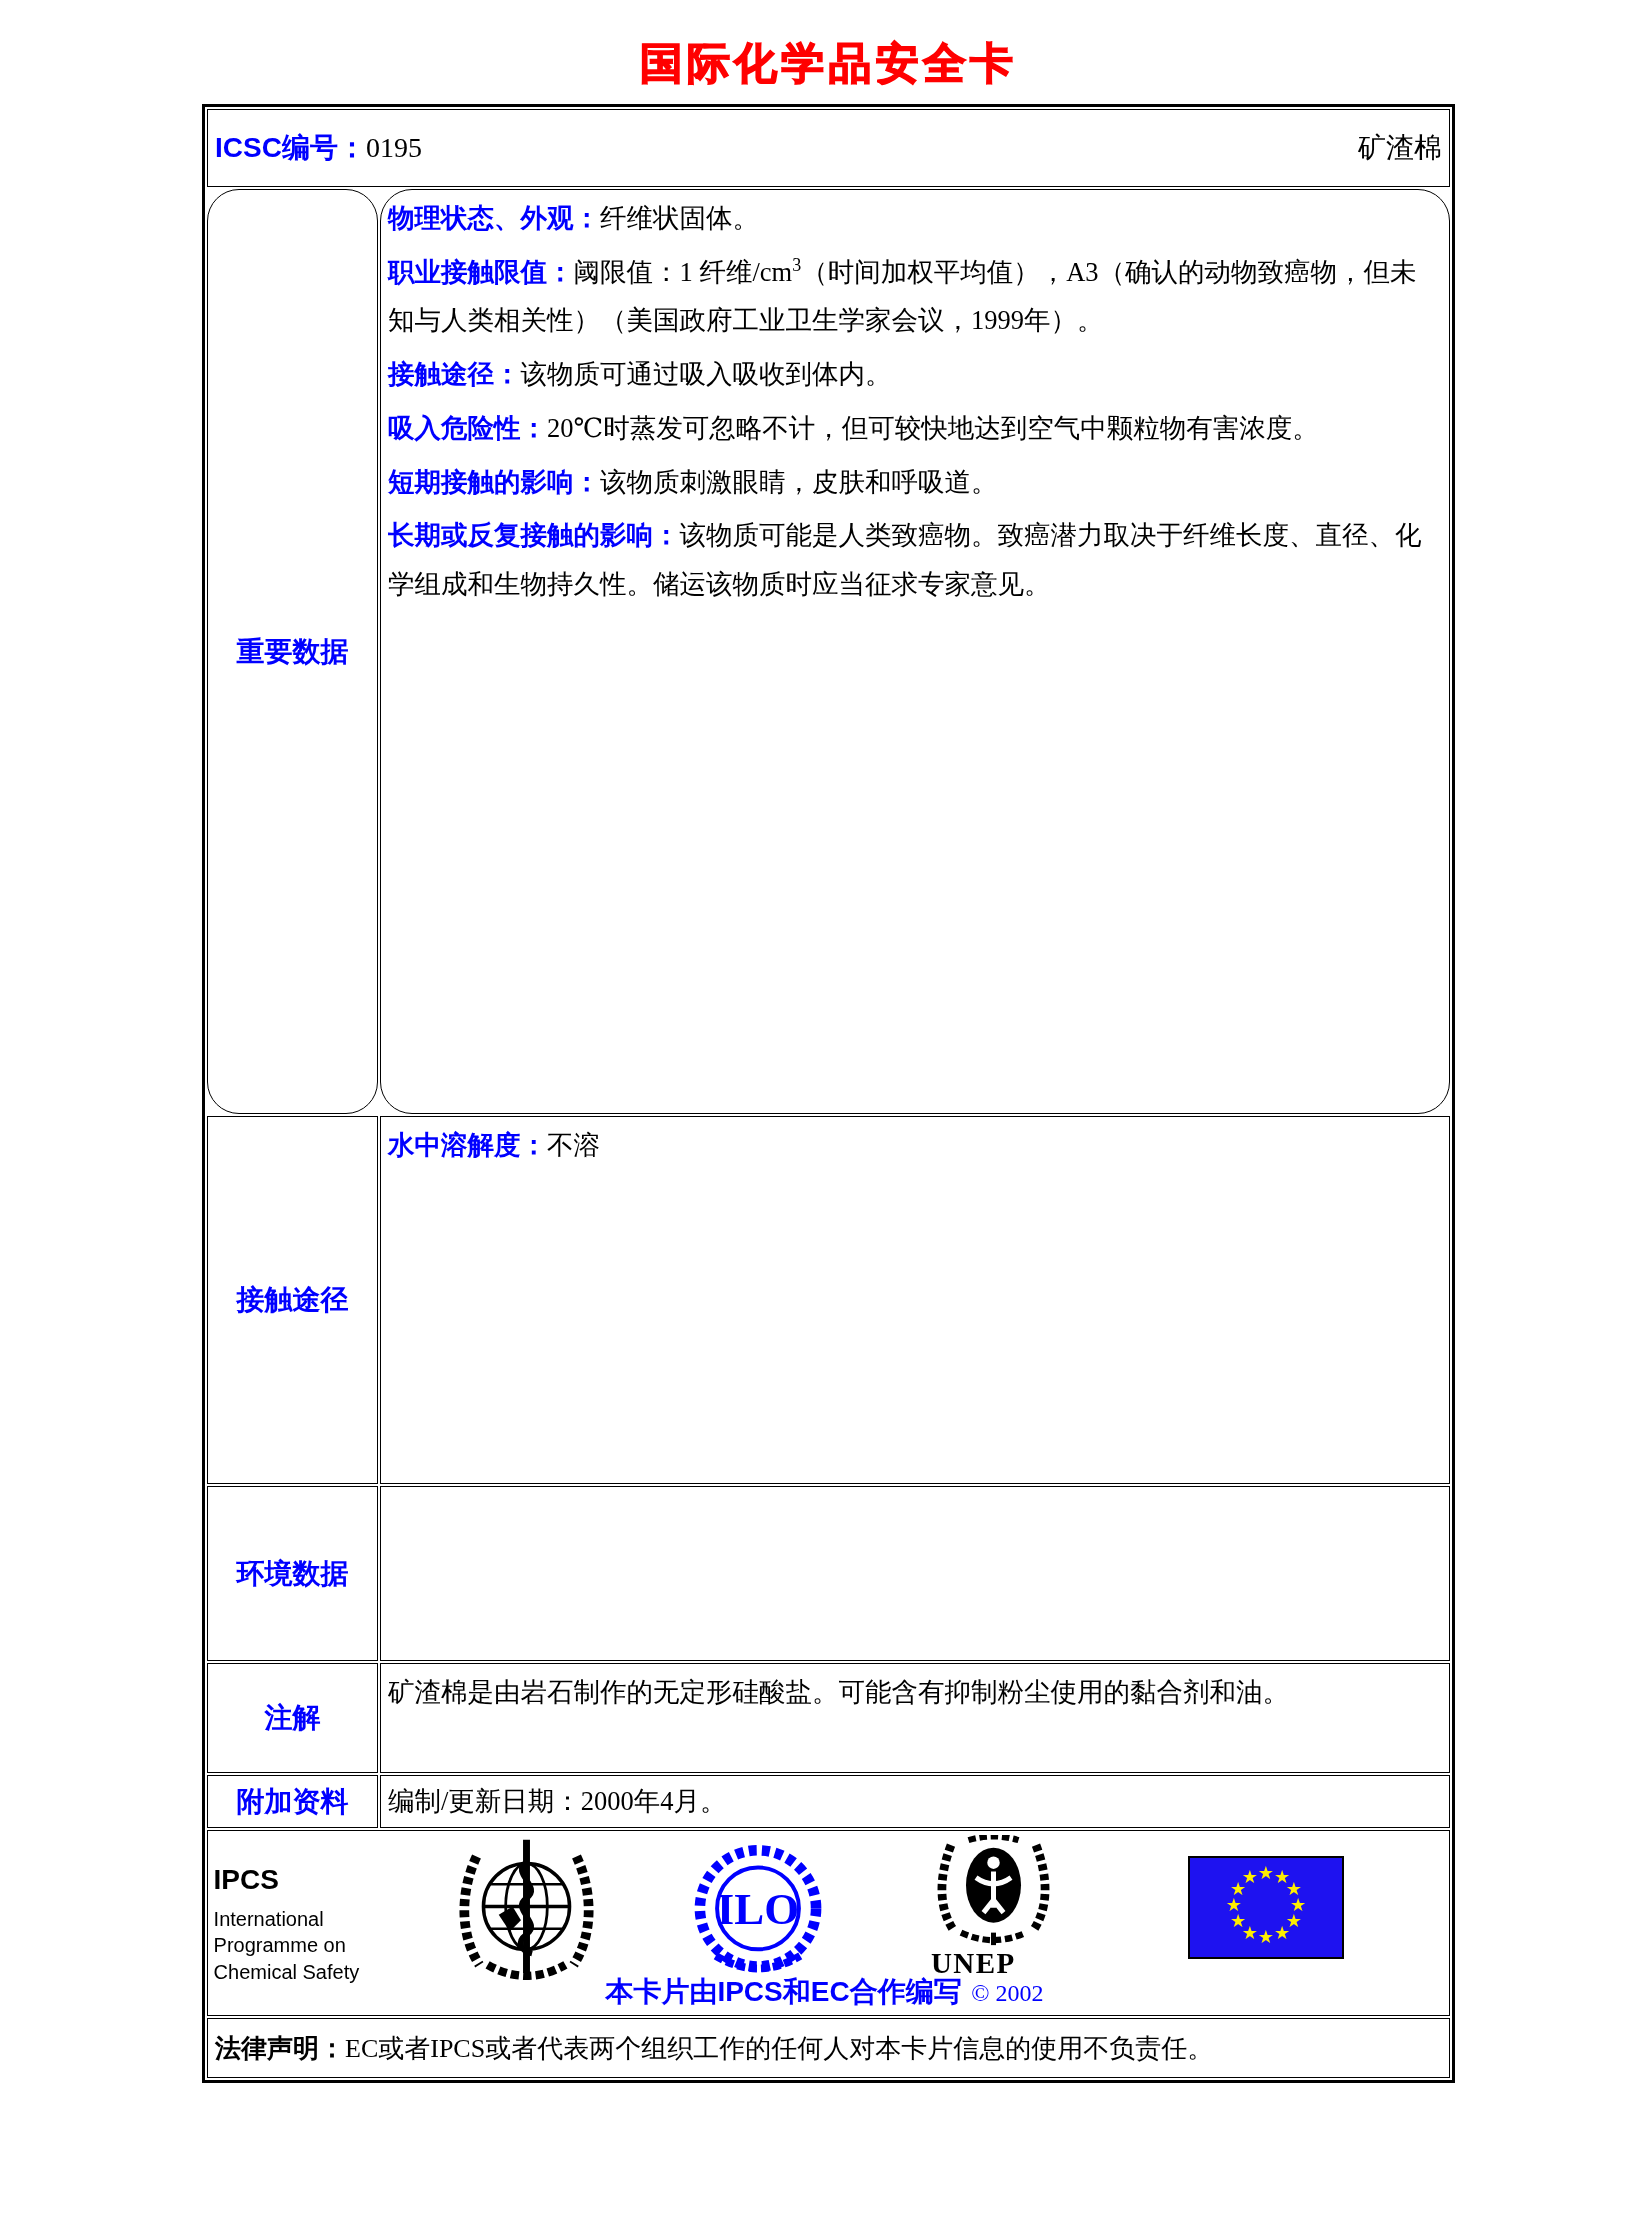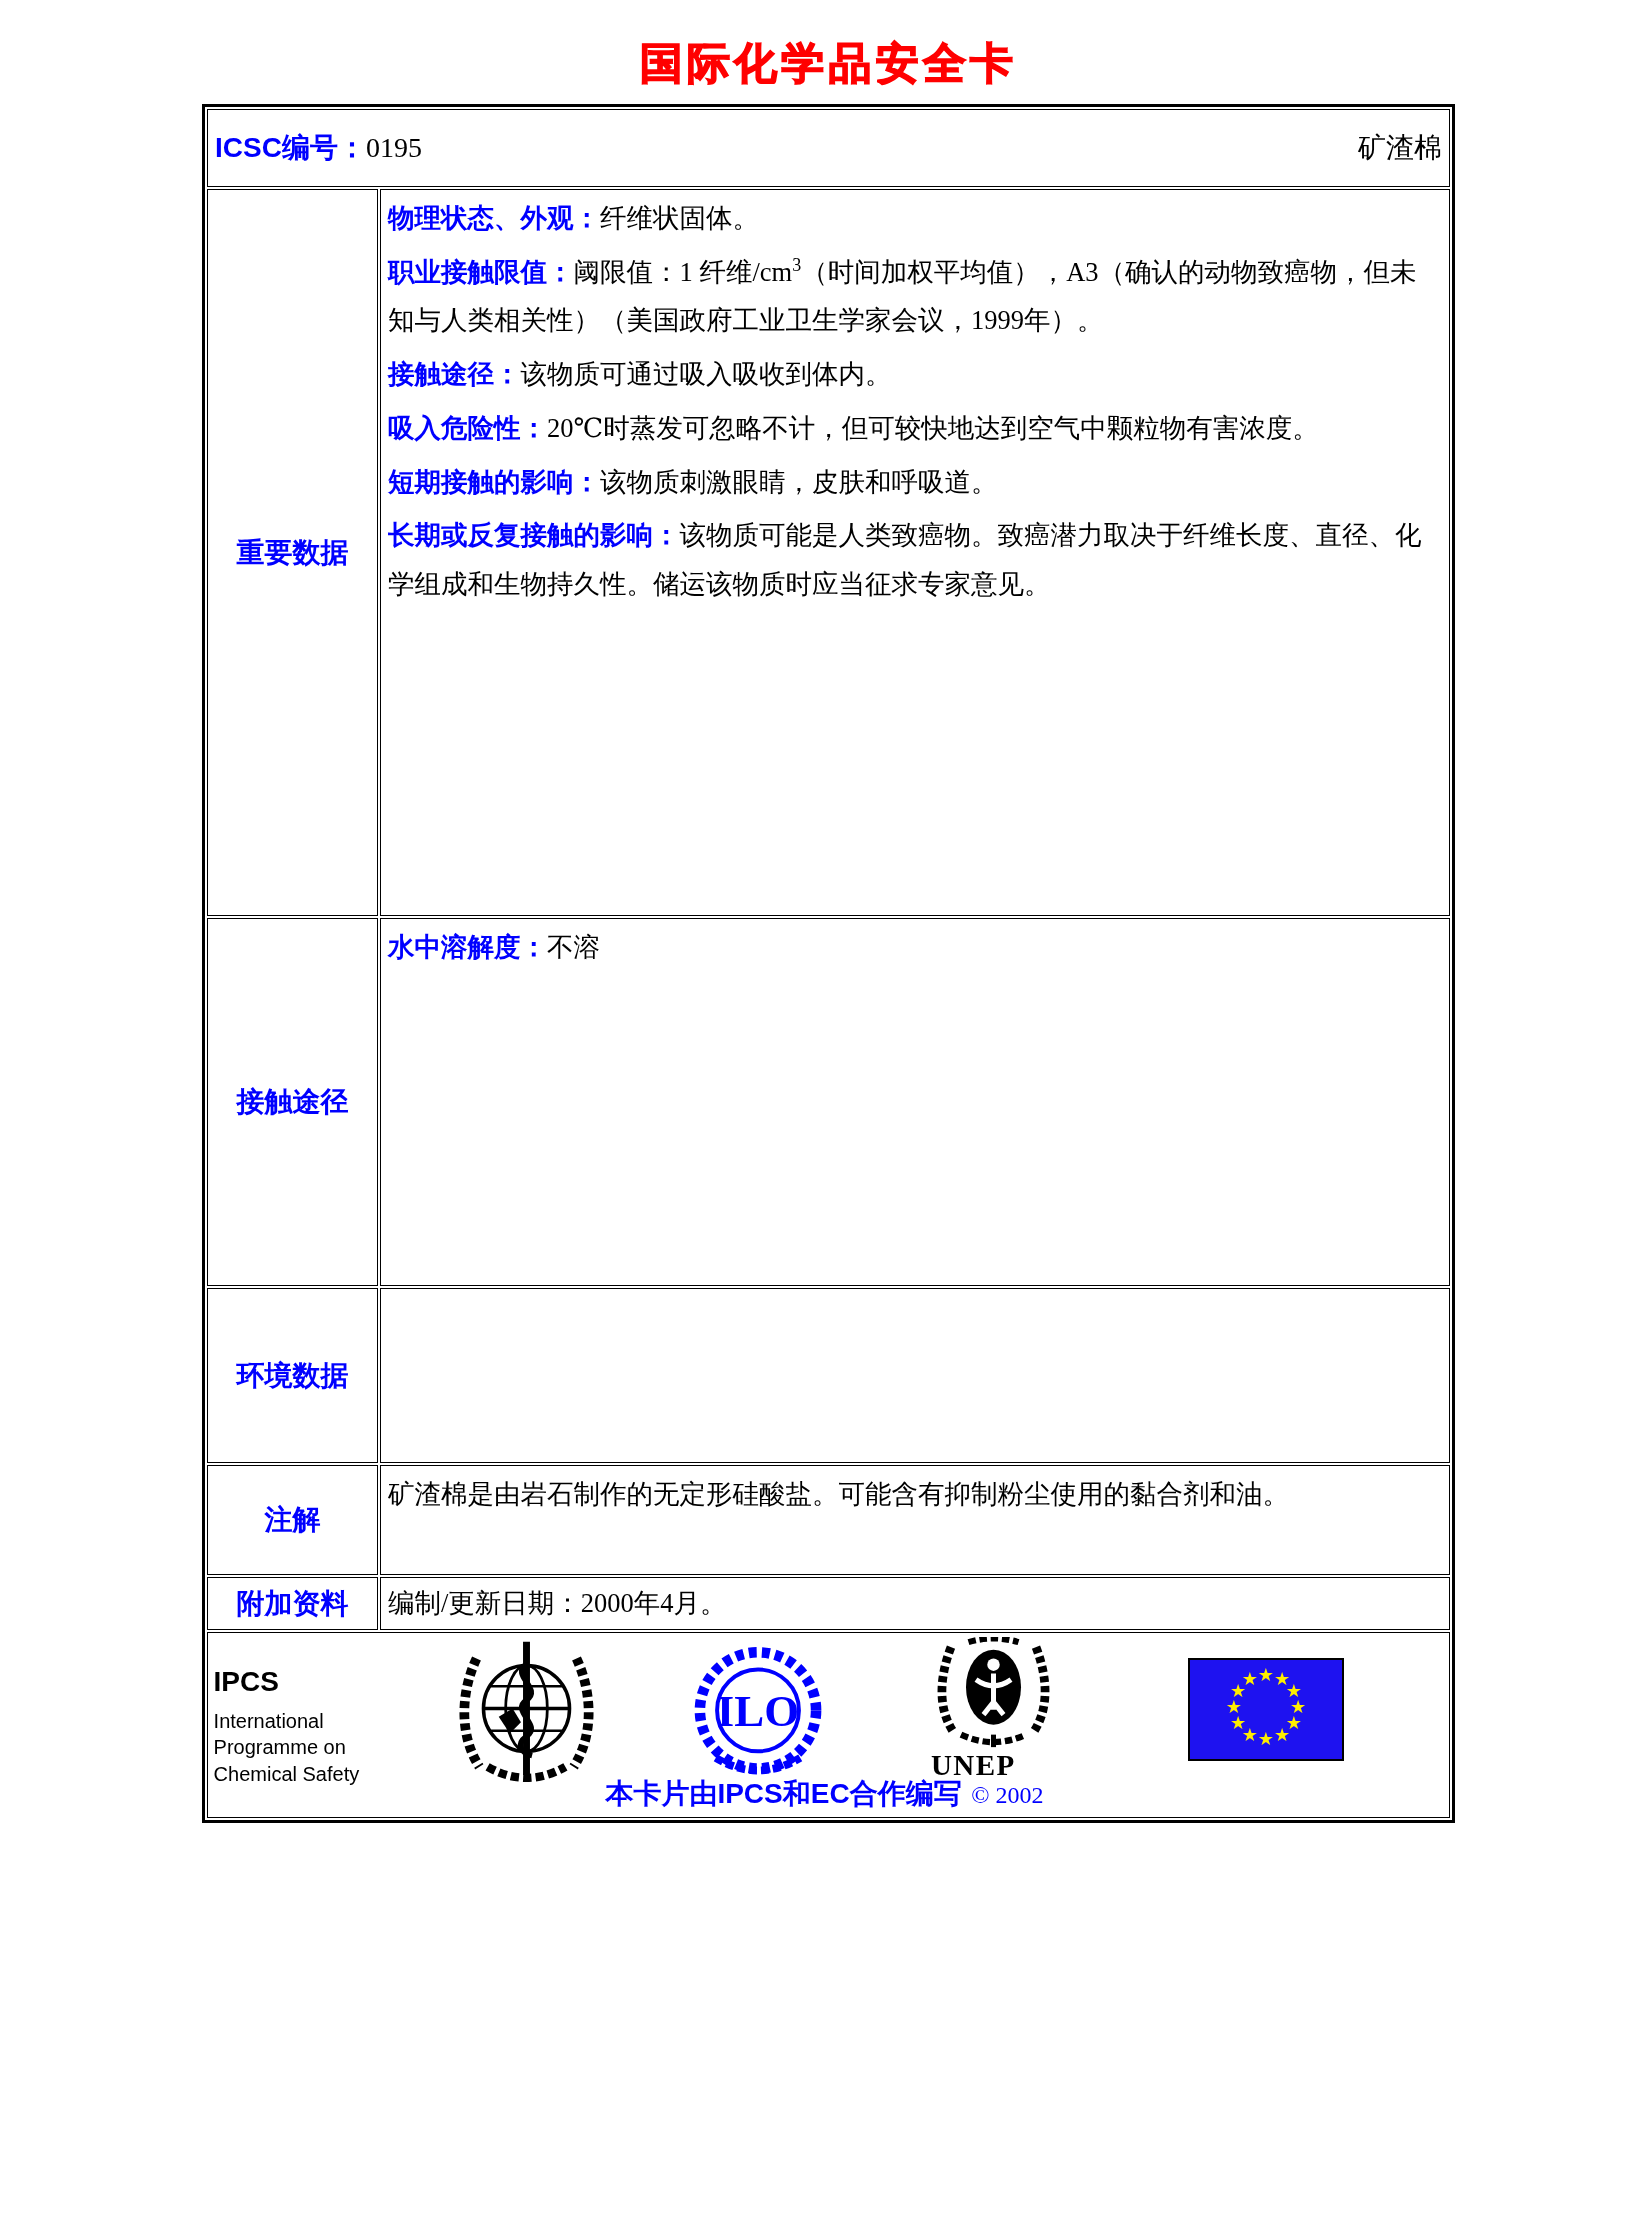--- a/index.html
+++ b/index.html
@@ -31,21 +31,21 @@
     width:1253px;margin-left:202px;table-layout:fixed;
   }
   td{border:1.4px solid #000;vertical-align:top;padding:4.2px 7px;}
   td.lbl{
     width:171px;vertical-align:middle;text-align:center;
     color:var(--accent);
     font-family:"Liberation Sans","DejaVu Sans",sans-serif;
     font-weight:bold;font-size:28px;padding:2.8px;
   }
   .r1{height:78px;vertical-align:middle;}
-  .r2{height:727px;}
+  .r2{height:925px;border-radius:32px;}
   .r3{height:368px;}
   .r4{height:175px;}
   .r5{height:110px;}
   .r6{height:36px;padding:1.4px 7px;}
   .r7{height:186px;position:relative;padding:0;}
   .r8{height:60px;vertical-align:middle;}
   .hdr-flex{display:flex;justify-content:space-between;align-items:center;font-size:28px;}
   .blab{
     color:var(--accent);
     font-family:"Liberation Sans","DejaVu Sans",sans-serif;
@@ -237,16 +237,21 @@
             </g>
           </svg>
         </div>
 
         <div class="caption">
           <span class="cap-main">本卡片由IPCS和EC合作编写</span><span class="cap-copy">© 2002</span>
         </div>
       </td>
     </tr>
 
+    <tr>
+      <td colspan="2" class="r8 legal">
+        <span class="blk">法律声明：</span><span class="song">EC或者IPCS或者代表两个组织工作的任何人对本卡片信息的使用不负责任。</span>
+      </td>
+    </tr>
   </tbody>
     </table>
 </div>
 
 
 </body></html>

